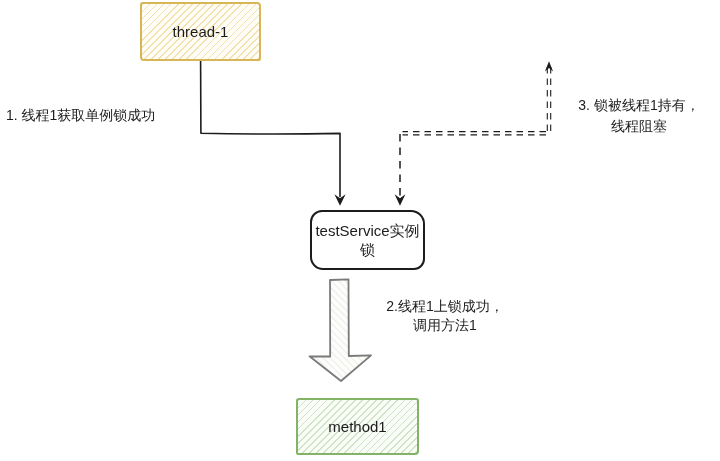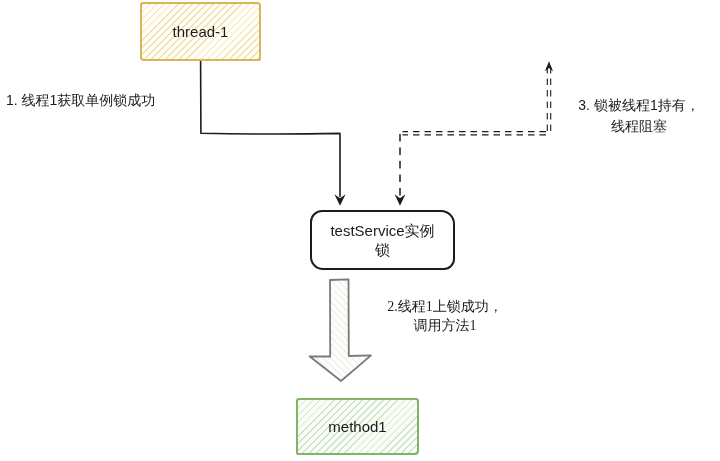--- a/index.html
+++ b/index.html
@@ -43,21 +43,21 @@
     border: 2px solid var(--thread2-border, #d79b00);
     border-radius: 2px 4px 3px 3px;
     background:
       repeating-linear-gradient(135deg,
         var(--thread2-fill-hatch, #f6ddbc) 0px,
         var(--thread2-fill-hatch, #f6ddbc) 1.2px,
         rgba(255,255,255,0) 1.2px,
         rgba(255,255,255,0) 5px) #fffcf7;
   }
   .node-lock {
-    left: 310px; top: 210px; width: 145px; height: 60px;
+    left: 310px; top: 210px; width: 115px; height: 60px;
     border: 2px solid var(--lock-border, #1c1c1c);
     border-radius: 12px 14px 11px 13px;
     background: #ffffff;
     font-size: 15px;
   }
   .node-method1 {
     left: 296px; top: 398px; width: 123px; height: 57px;
     border: 2px solid var(--method1-border, #82b366);
     border-radius: 3px 3px 4px 2px;
     background:
@@ -68,23 +68,23 @@
         rgba(255,255,255,0) 5px) #f9fcf7;
   }
   .annotation {
     position: absolute;
     font-size: 14px;
     line-height: 20px;
     color: var(--text, #1c1c1c);
     white-space: nowrap;
   }
   .annotation.center { text-align: center; white-space: normal; }
-  .ann-step1 { left: 6px; top: 90px; }
+  .ann-step1 { left: 6px; top: 105px; }
   .ann-step3 { left: 558px; top: 95px; width: 162px; line-height: 21px; }
-  .ann-step2 { left: 363px; top: 297px; width: 164px; line-height: 19px; font-family: Liberation Serif, serif; }
+  .ann-step2 { left: 363px; top: 297px; width: 164px; line-height: 19px; }
   svg.connector-layer {
     position: absolute;
     left: 0; top: 0;
     pointer-events: none;
   }
   .solid-stroke {
     stroke: var(--connector, #1c1c1c);
     stroke-width: 1.6;
     fill: none;
     stroke-linejoin: round;

